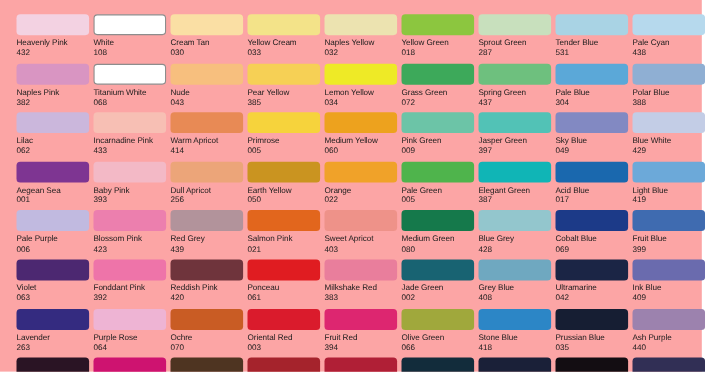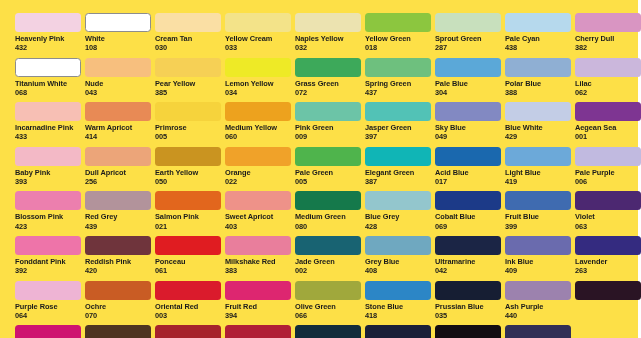--- a/index.html
+++ b/index.html
@@ -10,22 +10,21 @@
   body {
     width: 641px;
     height: 338px;
     font-family: "Liberation Sans", sans-serif;
     overflow: hidden;
   }
   #chart {
     position: relative;
     width: 638px;
     height: 338px;
-    background: #fde047;
-    font-weight: bold;
+    background: #fca5a5;
   }
   .grid {
     position: absolute;
     left: 15px;
     top: 13px;
     display: grid;
     grid-template-columns: repeat(9, 70px);
     grid-auto-rows: 44.6px;
     column-gap: 0px;
     row-gap: 0px;
@@ -97,27 +96,32 @@
         <div class="swatch" style="background: rgb(140, 198, 63);"></div>
         <div class="label">Yellow Green</div>
         <div class="code">018</div>
       </div>
       <div class="cell">
         <div class="swatch" style="background: rgb(200, 224, 189);"></div>
         <div class="label">Sprout Green</div>
         <div class="code">287</div>
       </div>
       <div class="cell">
+        <div class="swatch" style="background: rgb(169, 211, 228);"></div>
+        <div class="label">Tender Blue</div>
+        <div class="code">531</div>
+      </div>
+      <div class="cell">
         <div class="swatch" style="background: rgb(182, 217, 237);"></div>
         <div class="label">Pale Cyan</div>
         <div class="code">438</div>
       </div>
       <div class="cell">
         <div class="swatch" style="background: rgb(217, 149, 194);"></div>
-        <div class="label">Cherry Dull</div>
+        <div class="label">Naples Pink</div>
         <div class="code">382</div>
       </div>
       <div class="cell">
         <div class="swatch outline"></div>
         <div class="label">Titanium White</div>
         <div class="code">068</div>
       </div>
       <div class="cell">
         <div class="swatch" style="background: rgb(247, 191, 126);"></div>
         <div class="label">Nude</div>

